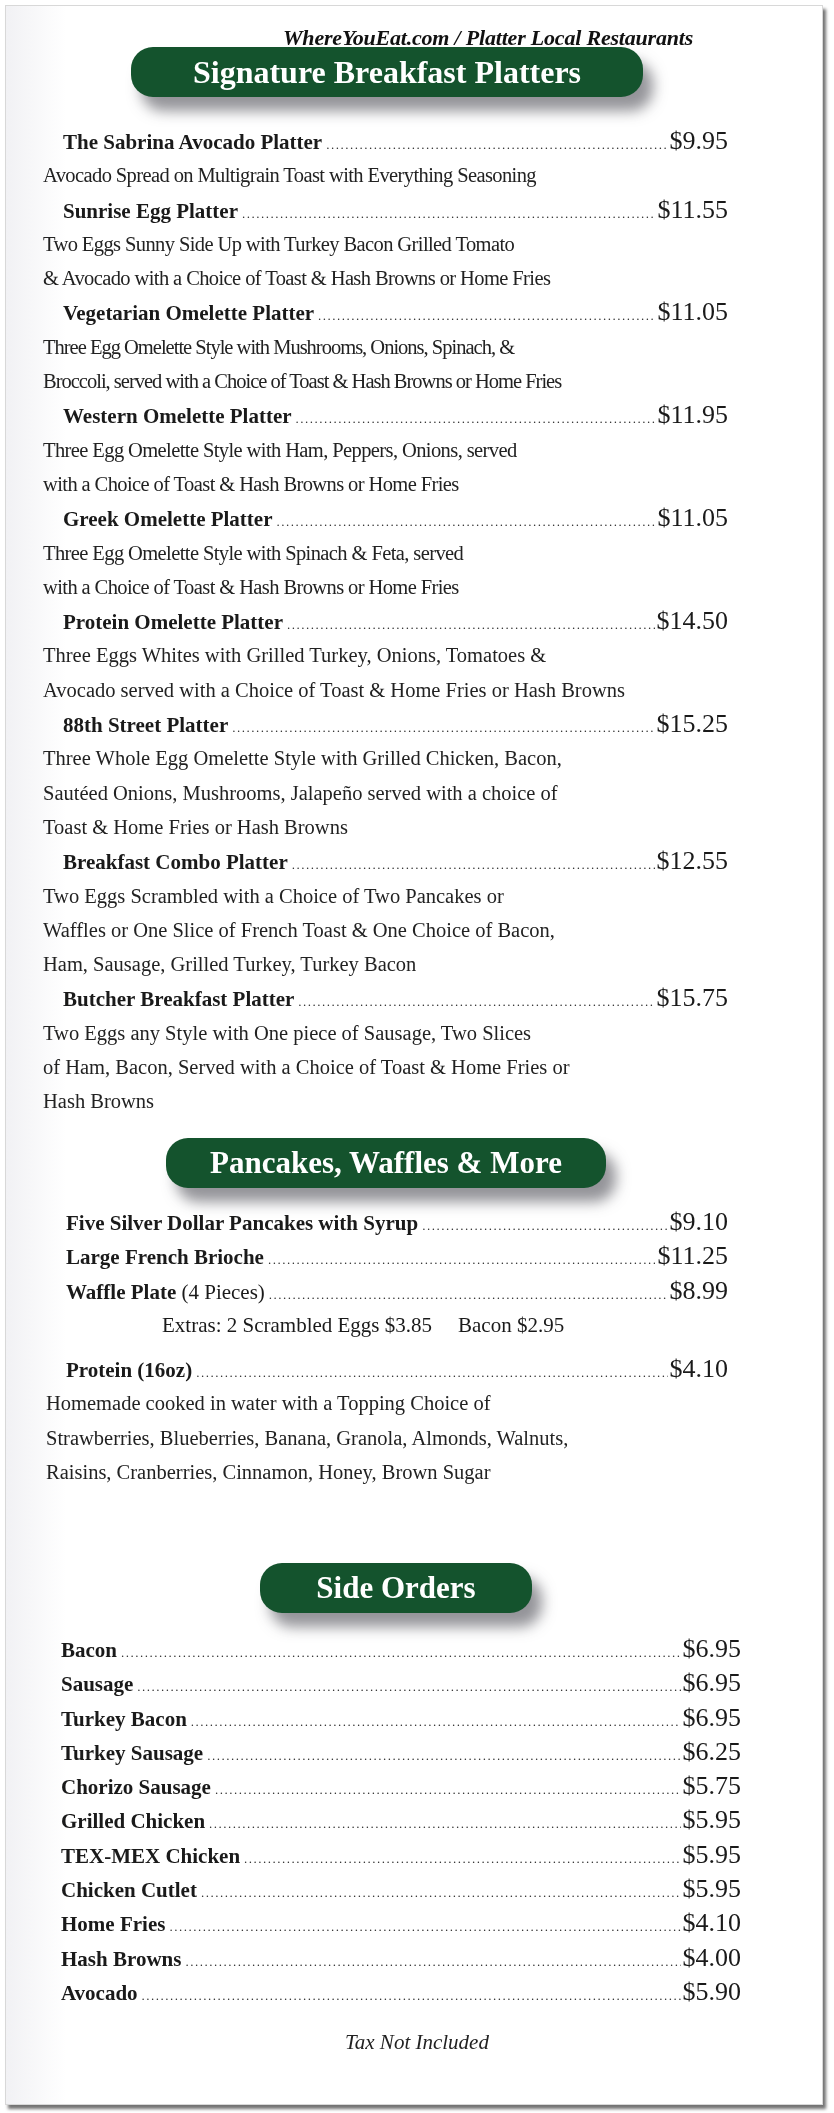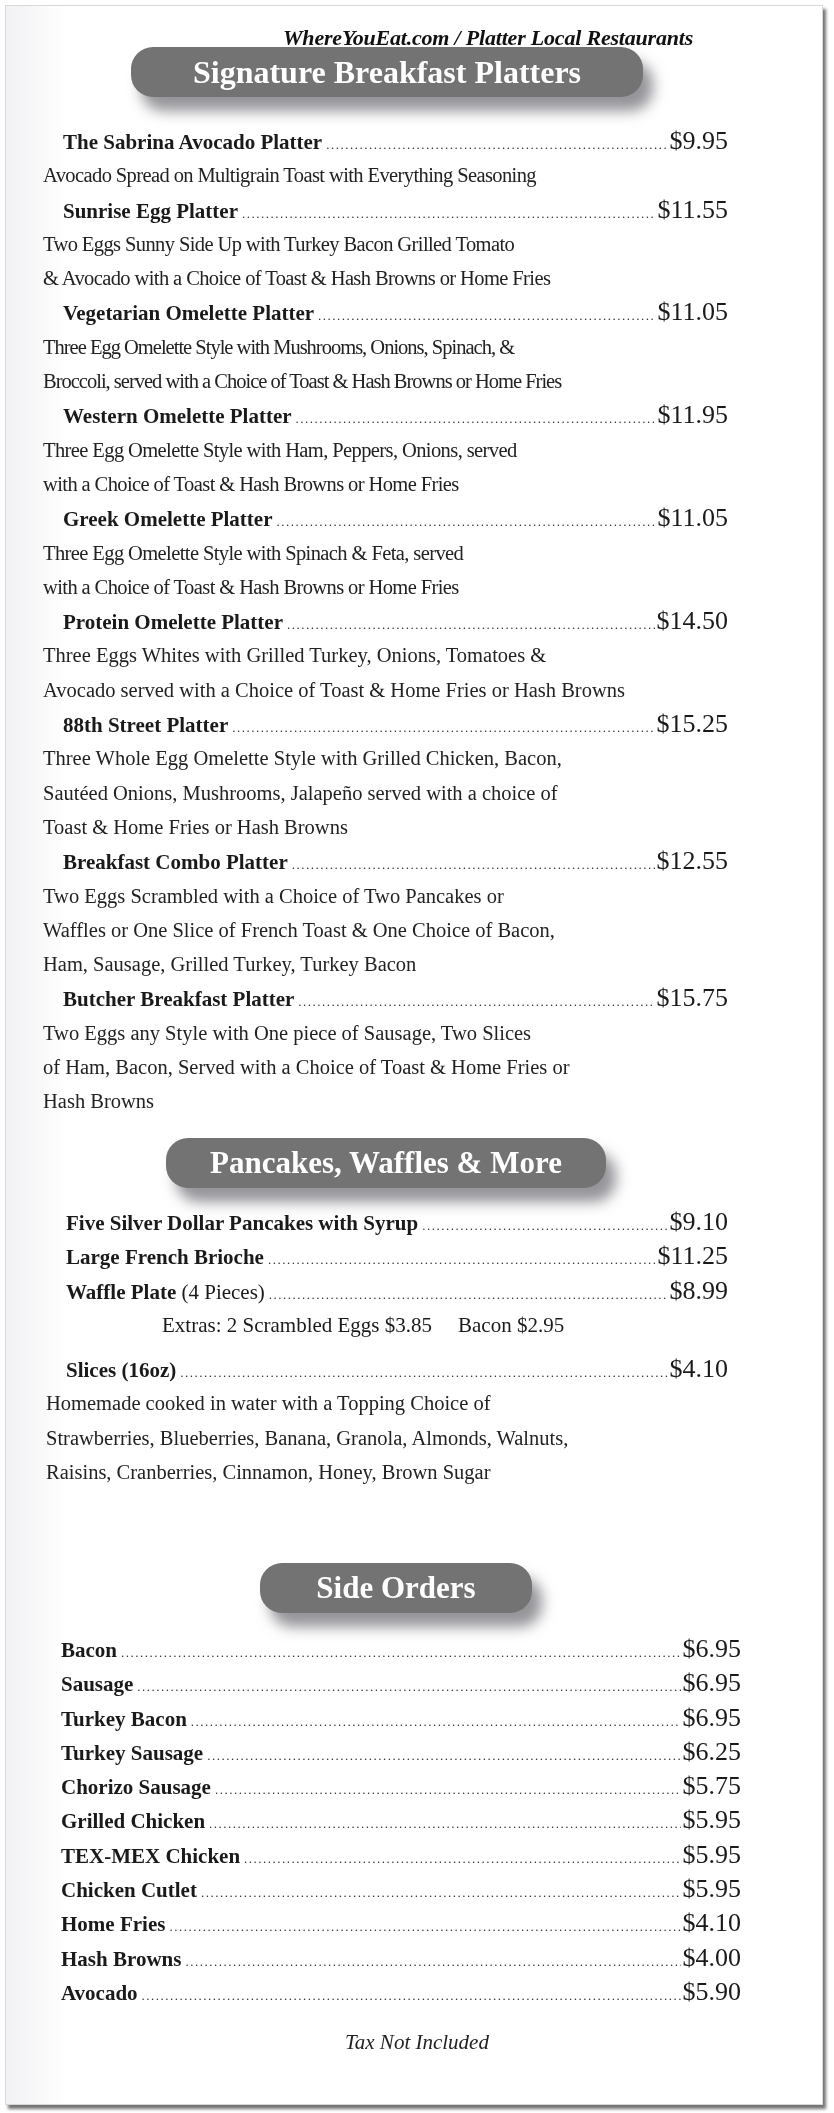--- a/index.html
+++ b/index.html
@@ -14,21 +14,21 @@
     content: ""; position: absolute; left: 0; top: 0; bottom: 0; width: 60px;
     background: linear-gradient(to right, rgba(230,230,235,0.55), rgba(255,255,255,0));
   }
   .watermark {
     position: absolute; left: 283px; top: 25px; width: 530px;
     font-family: "Liberation Serif", serif; font-style: italic; font-weight: bold;
     font-size: 22px; color: #111; white-space: nowrap; letter-spacing: -0.2px;
     z-index: 5;
   }
   .pill {
-    position: absolute; background: #737373; color: #fff;
+    position: absolute; background: #14532d; color: #fff;
     border-radius: 22px; text-align: center; font-weight: bold;
     box-shadow: 10px 14px 14px rgba(60,60,70,0.55);
     font-family: "Liberation Serif", serif;
     display: flex; align-items: center; justify-content: center;
   }
   .pill span { display: block; }
   .pill-1 { left: 131px; top: 47px; width: 512px; height: 50px; font-size: 32px; }
   .pill-2 { left: 166px; top: 1138px; width: 440px; height: 50px; font-size: 31px; }
   .pill-3 { left: 260px; top: 1563px; width: 272px; height: 50px; font-size: 31px; }
 
@@ -156,21 +156,21 @@
   <div class="row">
       <span class="name"><span>Waffle Plate</span> <span class="light">(4 Pieces)</span></span>
       <span class="dots"></span>
       <span class="price">$8.99</span>
     </div>
   <div class="extras"><span>Extras: 2 Scrambled Eggs $3.85</span><span class="gap"></span><span>Bacon $2.95</span></div>
 </div>
 
 <div class="section" id="sec-2b">
   <div class="row">
-      <span class="name">Slices (16oz)</span>
+      <span class="name">Protein (16oz)</span>
       <span class="dots"></span>
       <span class="price">$4.10</span>
     </div>
   <div class="desc">Homemade cooked in water with a Topping Choice of</div>
   <div class="desc">Strawberries, Blueberries, Banana, Granola, Almonds, Walnuts,</div>
   <div class="desc">Raisins, Cranberries, Cinnamon, Honey, Brown Sugar</div>
 </div>
 
 <div class="pill pill-3">
   <span>Side Orders</span>

